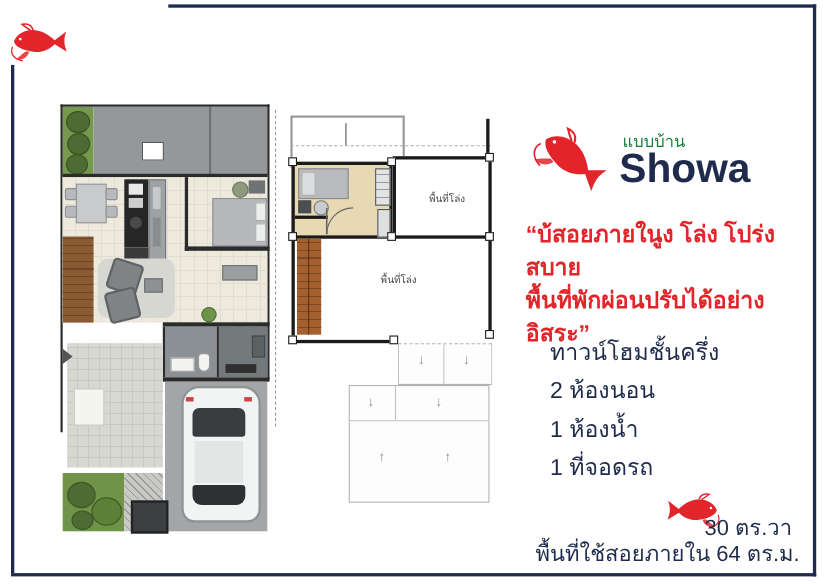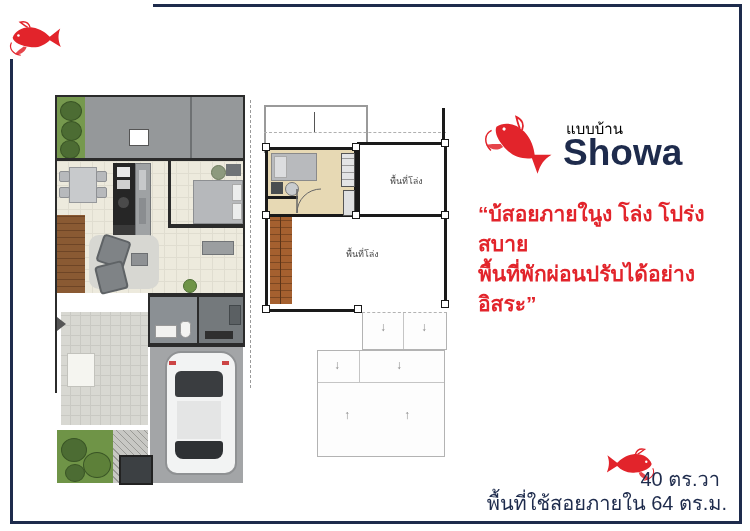--- a/index.html
+++ b/index.html
@@ -8,21 +8,21 @@
   .abs{position:absolute;}
 
   
   .frame{position:absolute;background:#1e2b4c;}
 
   
   .logo-text{position:absolute;left:52px;top:8px;width:90px;text-align:right;
              color:#1e2b4c;font-weight:bold;font-size:21px;line-height:22px;}
 
   
-  .model-label{position:absolute;left:566px;top:117px;font-size:15px;color:#000000;text-align:center;}
+  .model-label{position:absolute;left:566px;top:117px;font-size:15px;color:#15803d;text-align:center;}
   .model-name{position:absolute;left:563px;top:132px;font-size:37px;font-weight:bold;color:#1e2b4c;}
   .quote{position:absolute;left:478px;top:199px;width:272px;color:#e2242b;
          font-weight:bold;font-size:21px;line-height:30px;}
   .details{position:absolute;left:500px;top:303px;color:#1e2b4c;font-size:21px;line-height:35px;}
   .area-plot{position:absolute;right:30px;top:463px;color:#1e2b4c;font-size:20px;}
   .area-usable{position:absolute;right:23px;top:487px;width:260px;text-align:right;
                color:#1e2b4c;font-size:20px;}
 
   
   .plan1{position:absolute;left:55px;top:95px;width:190px;height:388px;}
@@ -233,20 +233,26 @@
       <use href="#koi"></use>
     </svg>
   <div class="model-label">แบบบ้าน</div>
   <div class="model-name">Showa</div>
 
   <div class="quote">
     <div>“บ้สอยภายในูง โล่ง โปร่งสบาย</div>
     <div>พื้นที่พักผ่อนปรับได้อย่างอิสระ”</div>
   </div>
 
+  <div class="details">
+    <div>ทาวน์โฮมชั้นครึ่ง</div>
+    <div>2 ห้องนอน</div>
+    <div>1 ห้องน้ำ</div>
+    <div>1 ที่จอดรถ</div>
+  </div>
 
   <svg style="position:absolute;left:602px;top:447px;transform:scaleX(-1);" width="54" height="36" viewBox="0 0 100 64">
       <use href="#koi"></use>
     </svg>
-  <div class="area-plot">40 ตร.วา</div>
+  <div class="area-plot">30 ตร.วา</div>
   <div class="area-usable">พื้นที่ใช้สอยภายใน 64 ตร.ม.</div>
 
 </div>
 
 </body></html>

